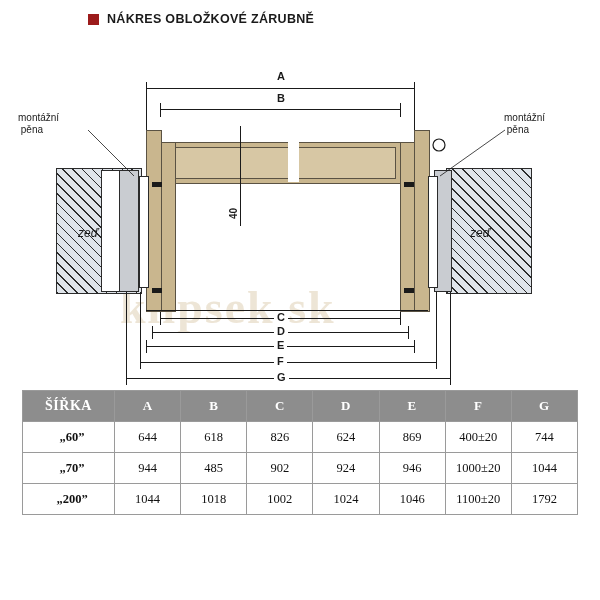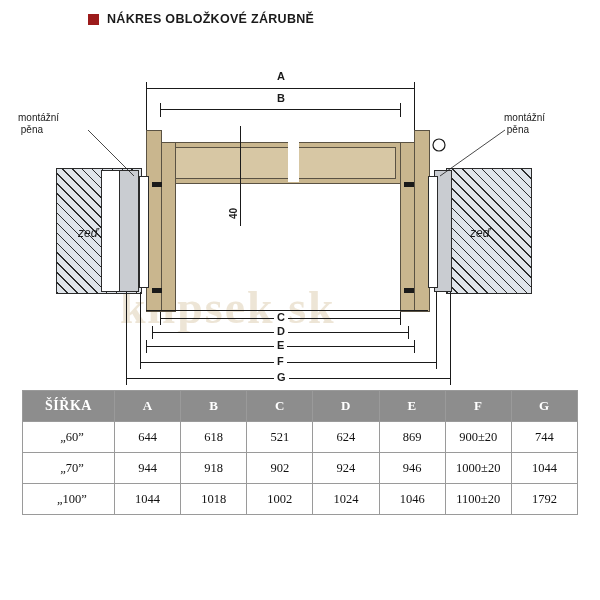--- a/index.html
+++ b/index.html
@@ -40,21 +40,21 @@
 
   .calloutlbl{position:absolute;font-size:10px;color:#1a1a1a;line-height:1.15;}
 
   
   table{border-collapse:collapse;width:556px;margin:6px auto 0 auto;table-layout:fixed;}
   th,td{border:1px solid #9a9a9a;text-align:center;font-size:12.5px;height:28px;
         font-family:"Liberation Serif",serif;}
   thead th{background:#8d8d8d;color:#ffffff;font-weight:bold;font-size:13px;letter-spacing:.5px;}
   thead th.first{background:#8d8d8d;font-size:14px;}
   tbody td{background:#ffffff;color:#111;}
-  tbody td.first{font-weight:normal;padding-left:8px;}
+  tbody td.first{font-weight:bold;padding-left:8px;}
   col.c0{width:92px;}
 </style>
 </head>
 <body>
 
 <div class="title-row">
   <div class="title-square"></div>
   <div class="title-text">NÁKRES OBLOŽKOVÉ ZÁRUBNĚ</div>
 </div>
 
@@ -174,38 +174,38 @@
       <th>E</th>
       <th>F</th>
       <th>G</th>
     </tr>
   </thead>
   <tbody>
     <tr>
       <td class="first">„60”</td>
       <td>644</td>
       <td>618</td>
-      <td>521</td>
+      <td>826</td>
       <td>624</td>
       <td>869</td>
-      <td>900±20</td>
+      <td>400±20</td>
       <td>744</td>
     </tr>
     <tr>
       <td class="first">„70”</td>
       <td>944</td>
-      <td>918</td>
+      <td>485</td>
       <td>902</td>
       <td>924</td>
       <td>946</td>
       <td>1000±20</td>
       <td>1044</td>
     </tr>
     <tr>
-      <td class="first">„100”</td>
+      <td class="first">„200”</td>
       <td>1044</td>
       <td>1018</td>
       <td>1002</td>
       <td>1024</td>
       <td>1046</td>
       <td>1100±20</td>
       <td>1792</td>
     </tr>
   </tbody>
 </table>

